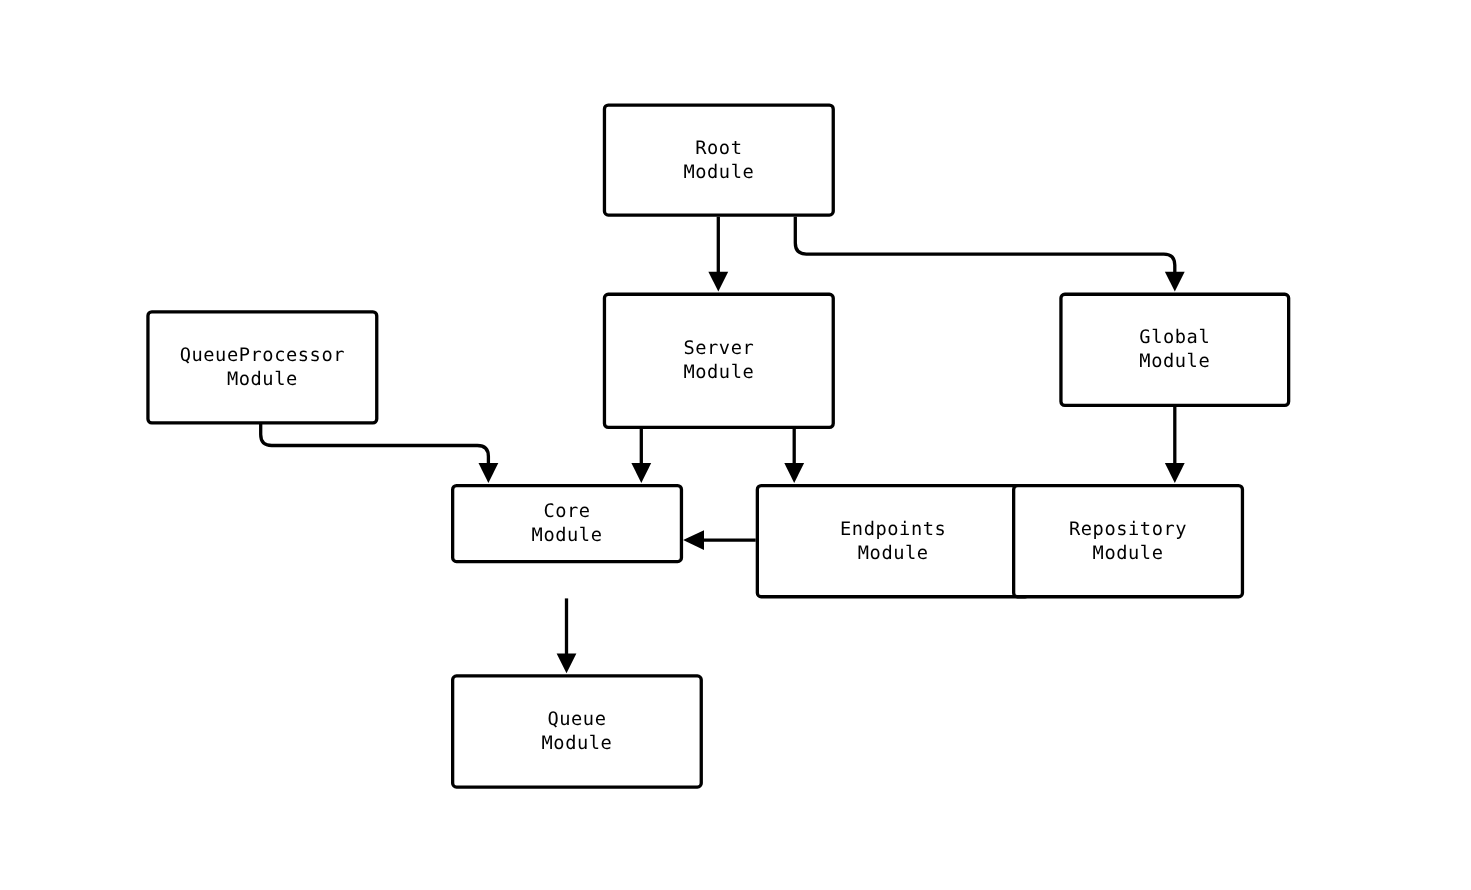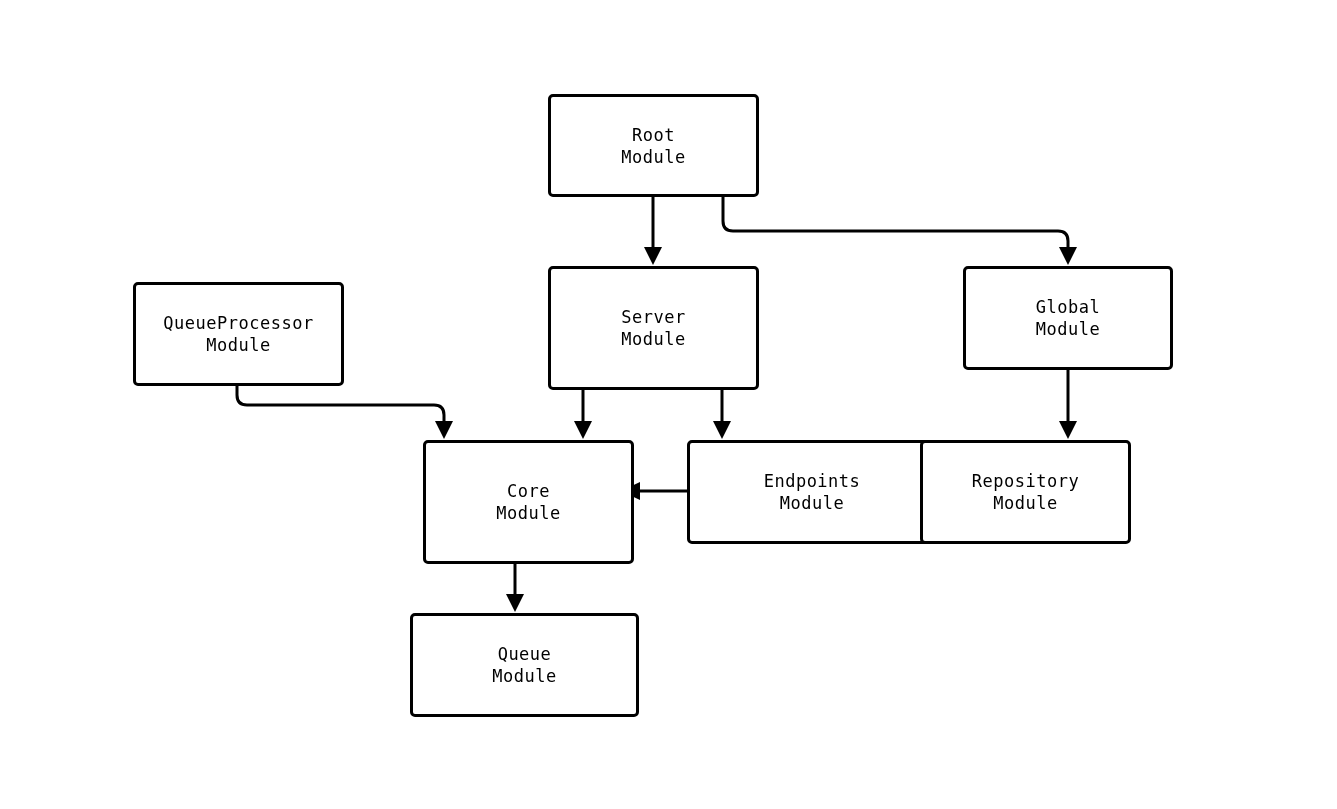--- a/index.html
+++ b/index.html
@@ -110,21 +110,21 @@
   <div class="node" style="left:548px; top:266px; width:211px; height:124px;">
     <div class="node-label">Server
 Module</div>
   </div>
 
   <div class="node" style="left:963px; top:266px; width:210px; height:104px;">
     <div class="node-label">Global
 Module</div>
   </div>
 
-  <div class="node" style="left:410px; top:440px; width:211px; height:124px;margin-left:13px;">
+  <div class="node" style="left:410px; top:440px; width:211px; height:72px;">
     <div class="node-label">Core
 Module</div>
   </div>
 
   <div class="node" style="left:687px; top:440px; width:250px; height:104px;">
     <div class="node-label">Endpoints
 Module</div>
   </div>
 
   <div class="node" style="left:920px; top:440px; width:211px; height:104px;">

